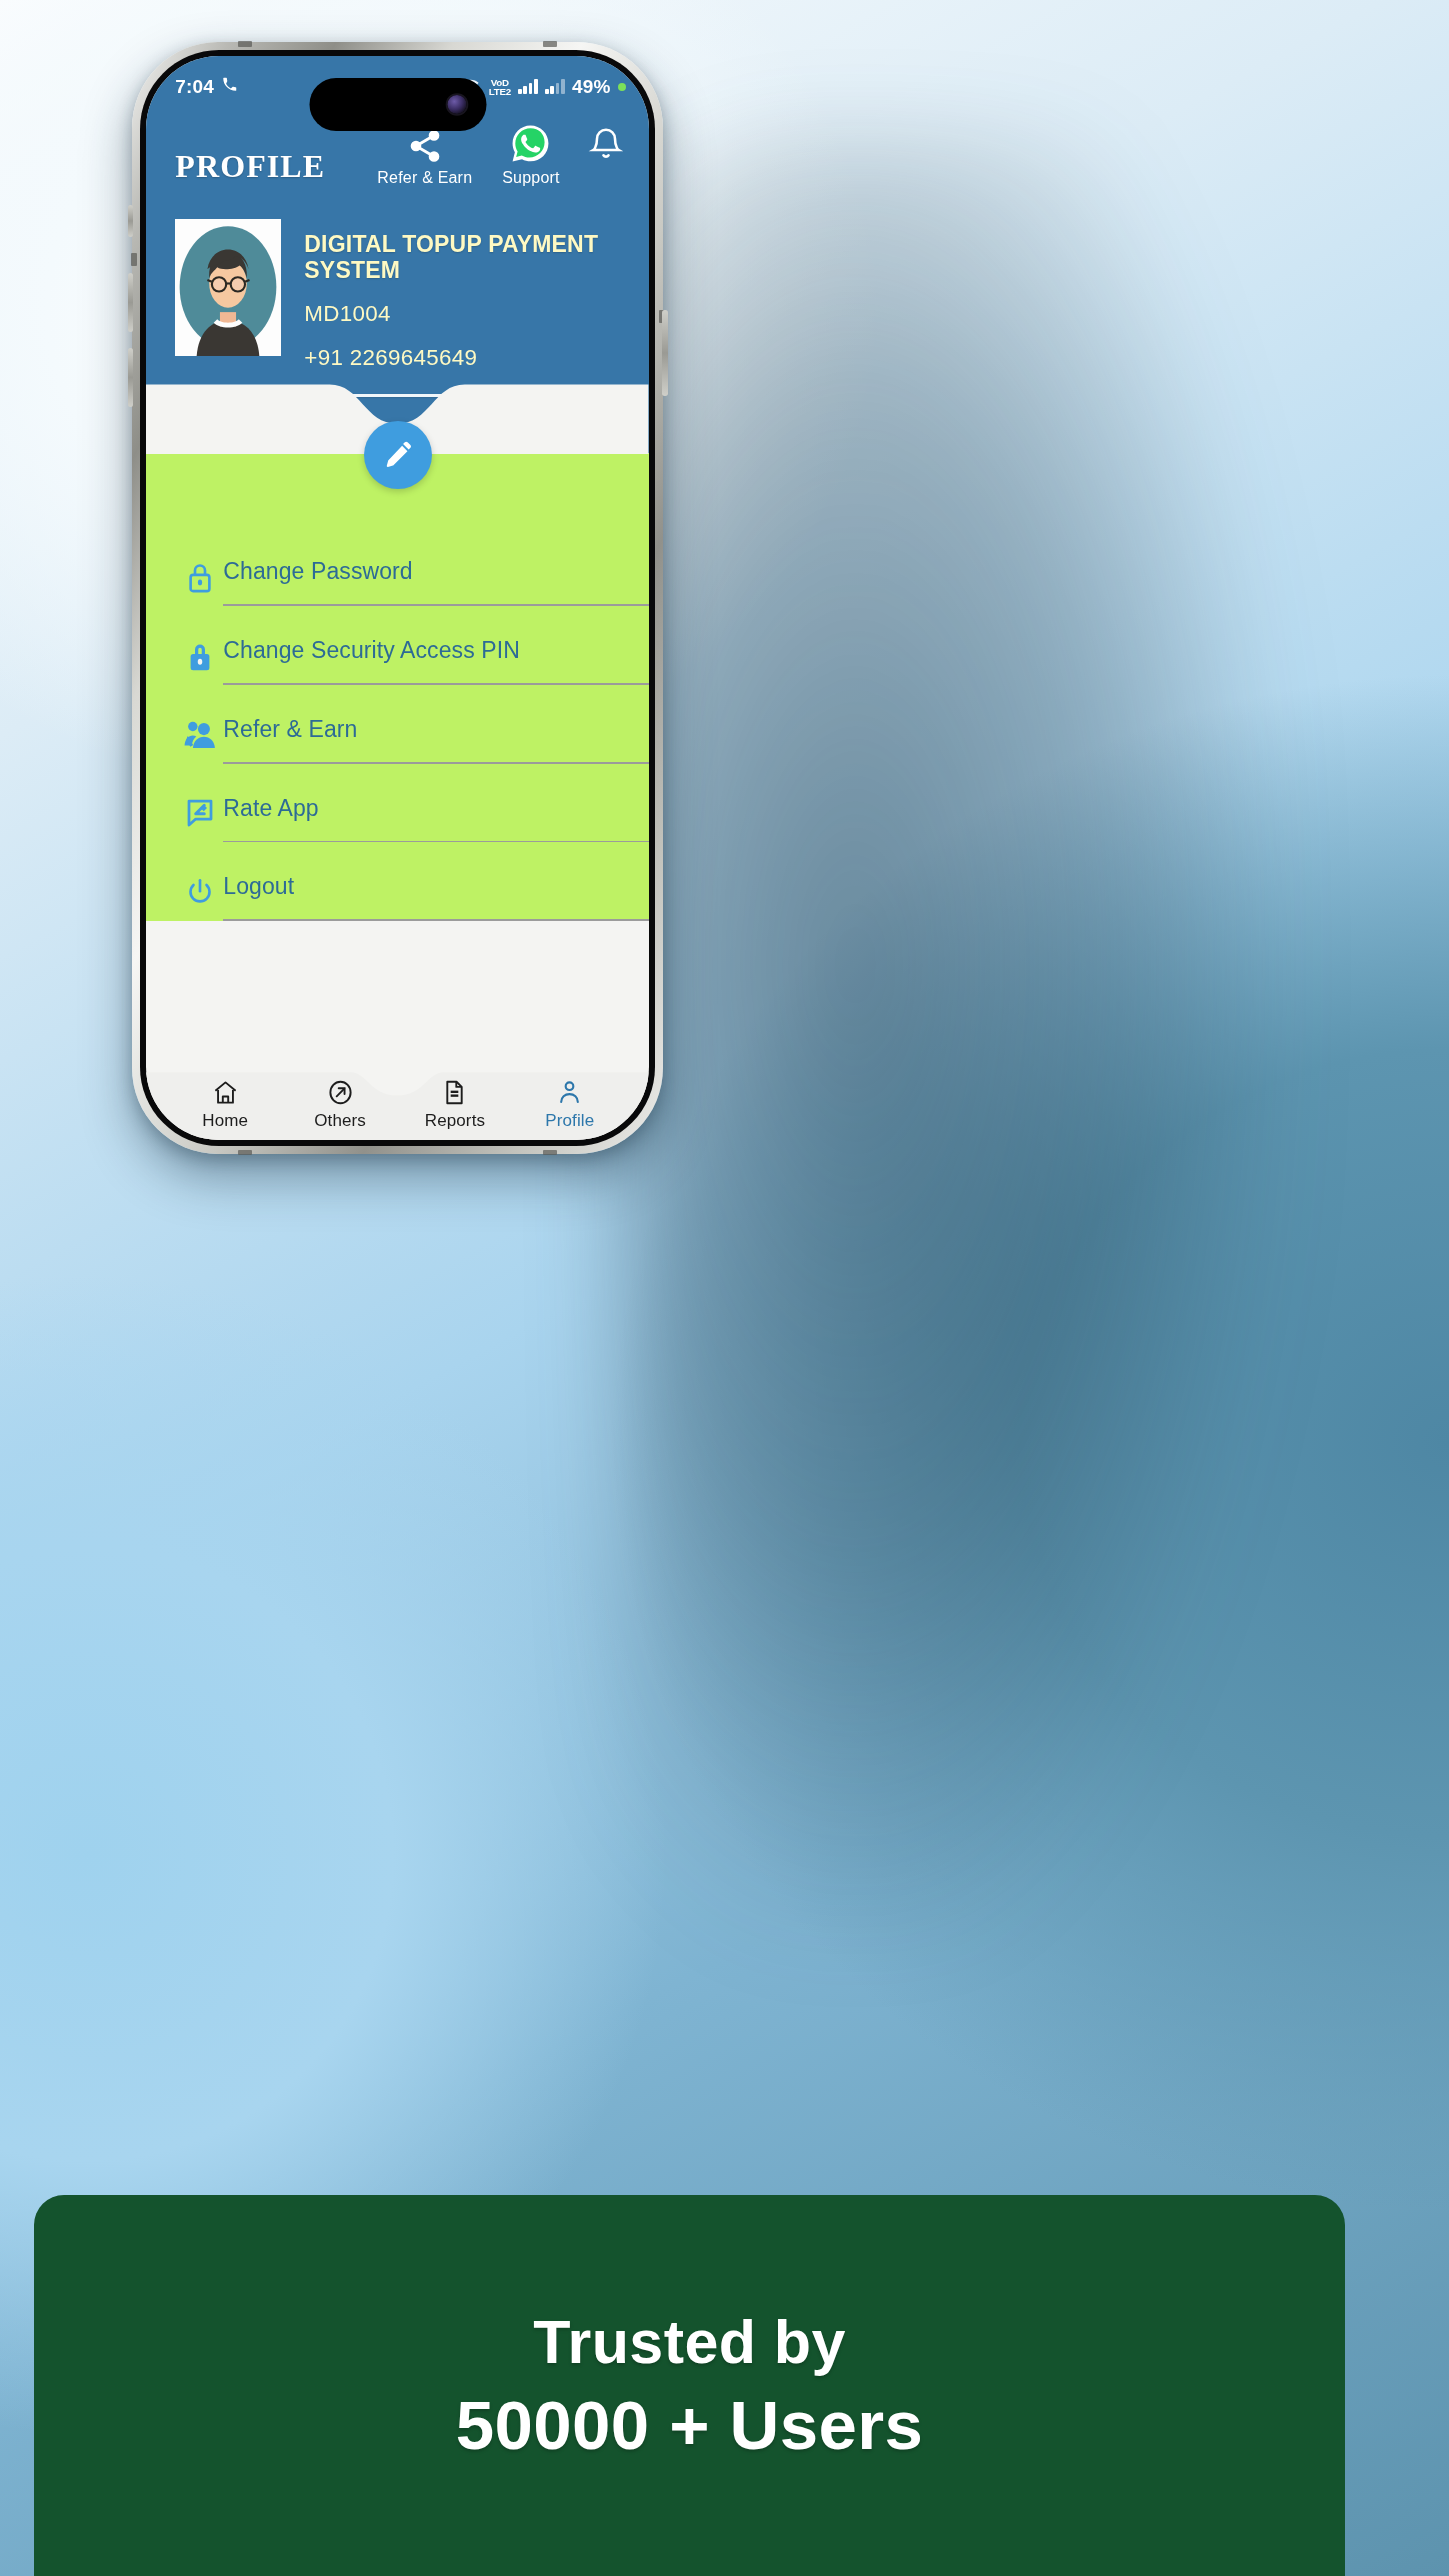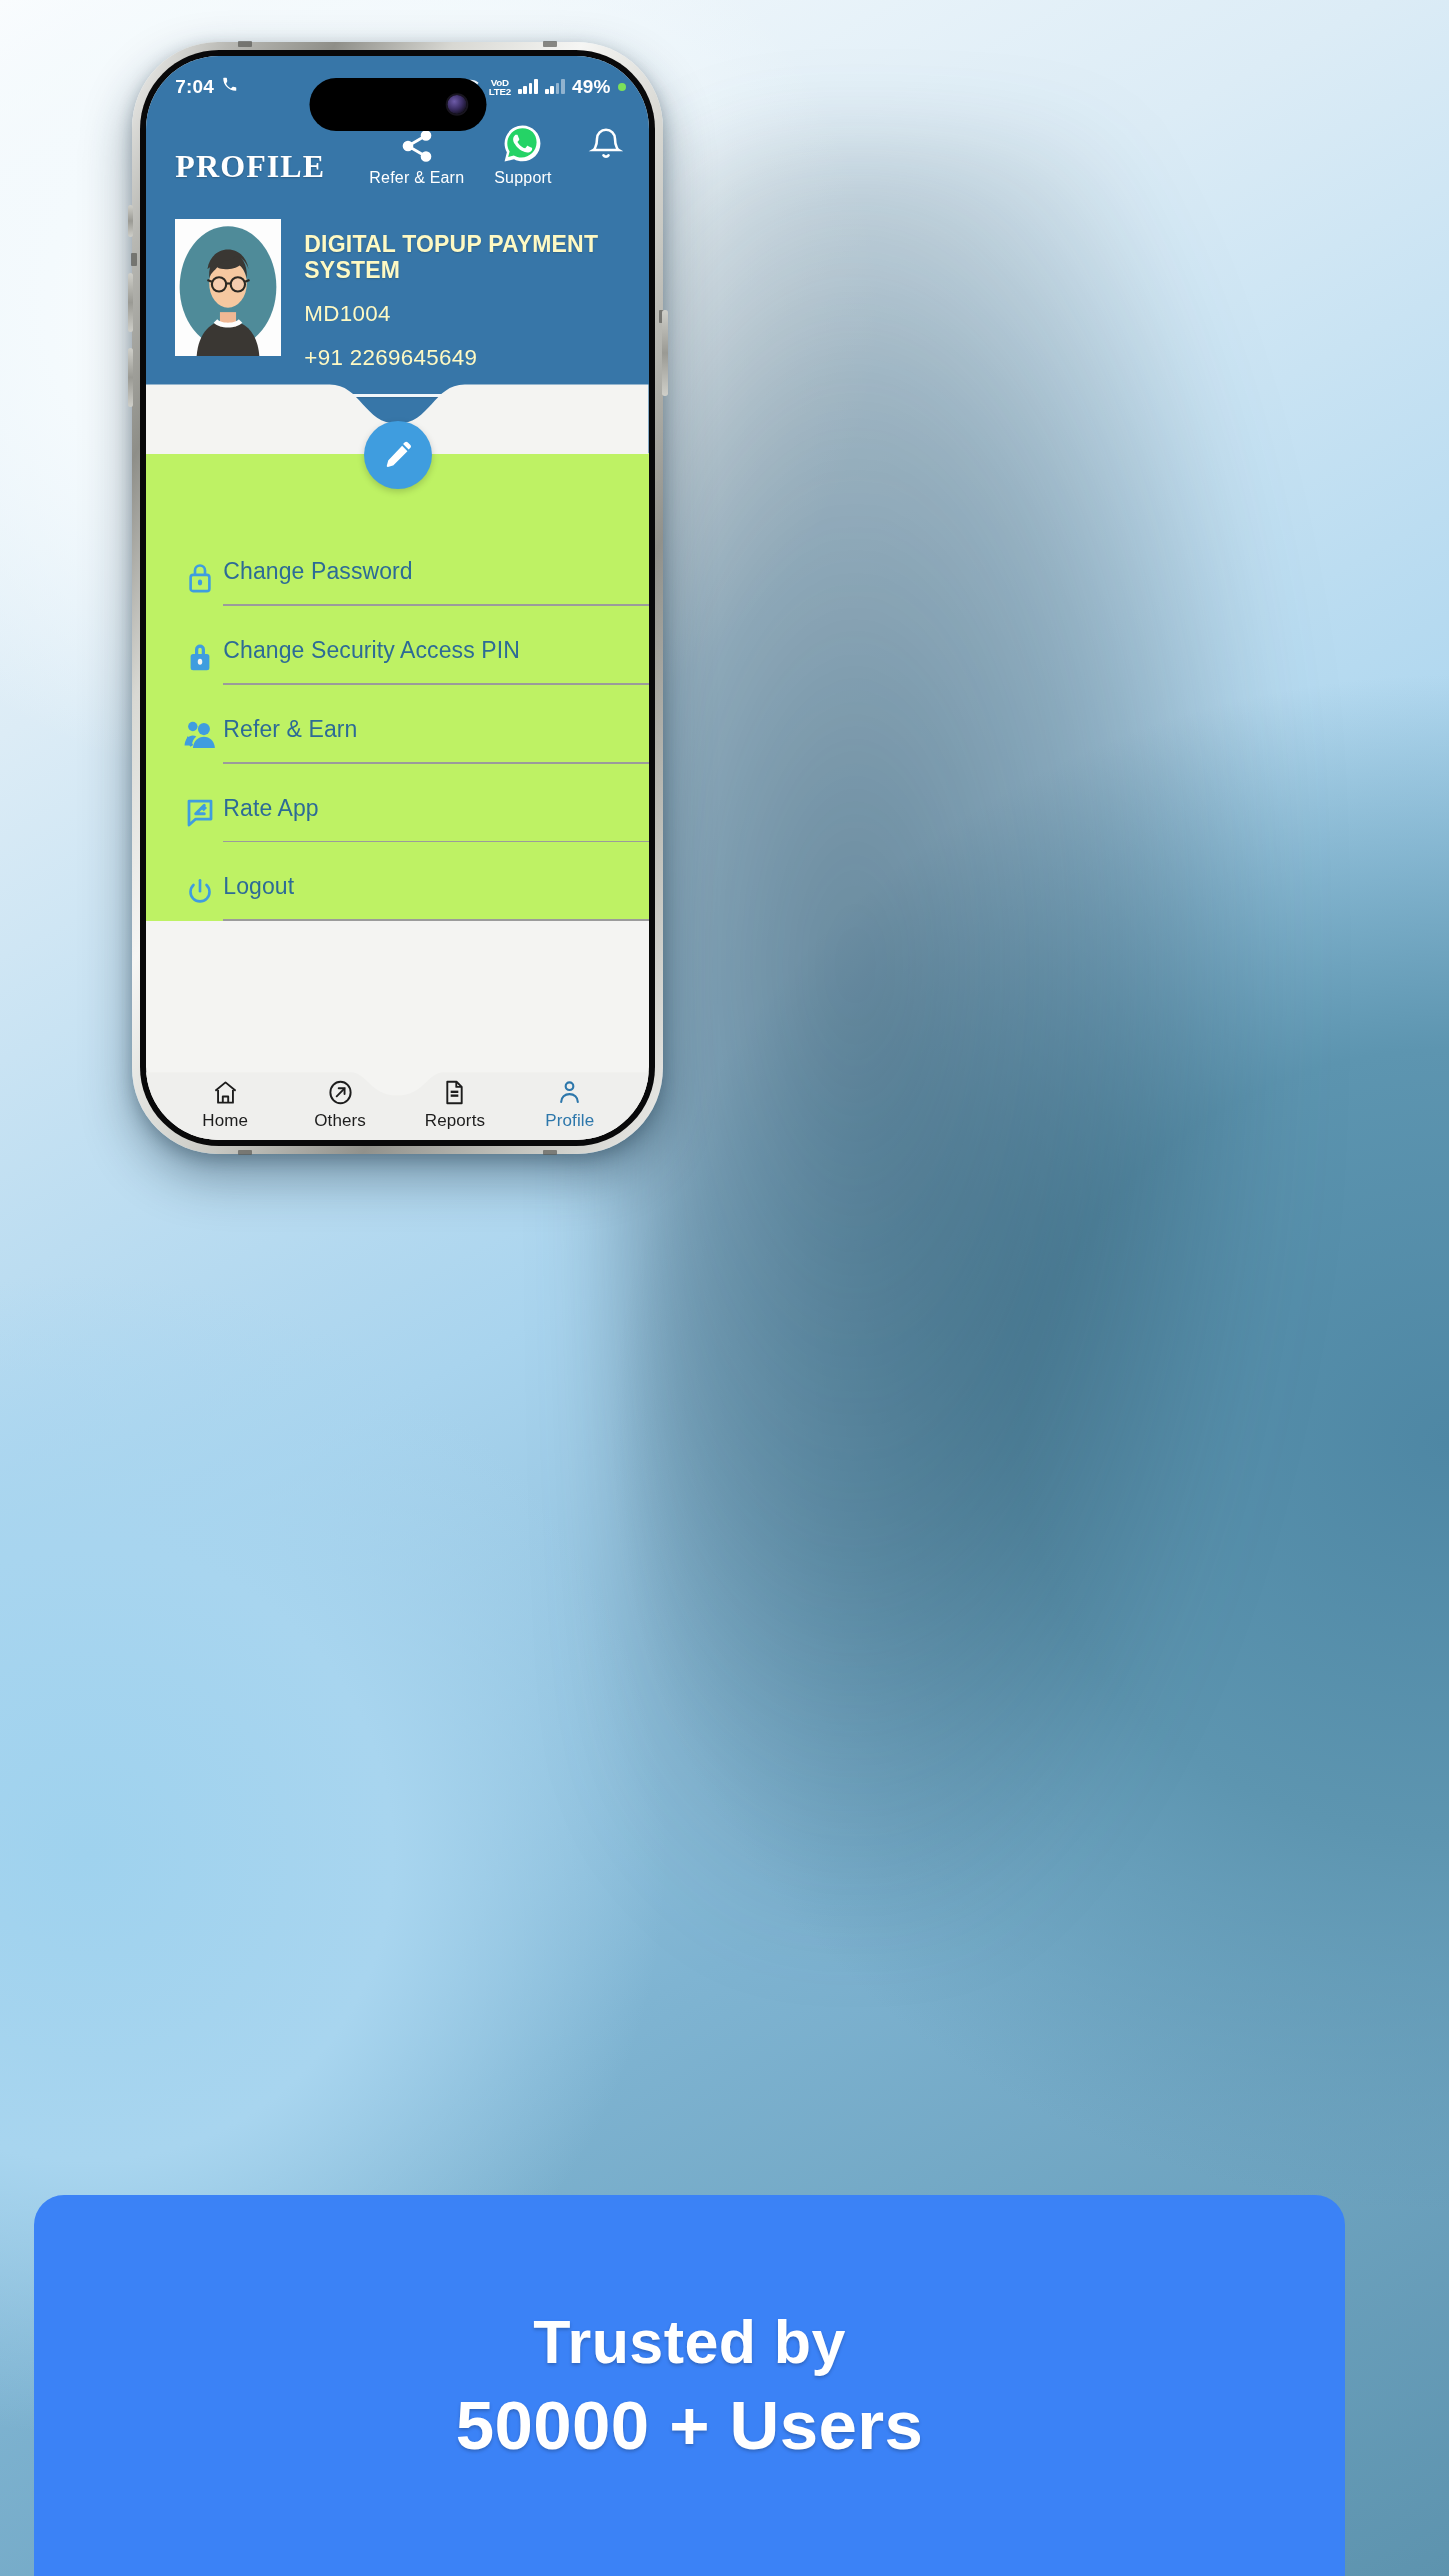--- a/index.html
+++ b/index.html
@@ -110,21 +110,21 @@
   #app-title {
     font-family:"Liberation Serif", serif;
     font-size:32px; font-weight:700; letter-spacing:1.1px;
     text-shadow:0 0.9px 1.8px rgba(0,0,0,.22);
     line-height:1;
     padding-bottom:5.4px;
   }
   .act { display:flex; flex-direction:column; align-items:center; gap:2.7px; cursor:pointer; }
   .act .lbl { font-size:16px; font-weight:400; letter-spacing:0.2px; }
   #act-refer { margin-left:auto; margin-right:30px; }
-  #act-support { margin-right:36px; }
+  #act-support { margin-right:28px; }
   #act-bell { padding-bottom:21.5px; }
 
   
   #profile-row { display:flex; align-items:flex-start; padding:19.7px 27px 0 29px; gap:23px; }
   #avatar-frame {
     width:106px; height:137px; background:#fdfdfd;
     flex:0 0 auto; overflow:hidden; position:relative;
   }
   #profile-info { padding-top:12.5px; color:#fef9c3; }
   #p-name { font-size:23px; font-weight:700; letter-spacing:0.2px; line-height:1.12;
@@ -166,21 +166,21 @@
     padding:10.7px 21.5px 5.4px 21.5px; z-index:2;
   }
   .nav-item { flex:1; display:flex; flex-direction:column; align-items:center; gap:2.7px; cursor:pointer; }
   .nav-lbl { font-size:17px; color:#1d1d1d; letter-spacing:0.1px; }
   .nav-item.active .nav-lbl { color:#2d77ab; }
 
   
   #banner {
     position:absolute;
     left:34px; top:2195px; width:1311px; height:381px;
-    background:#3b82f6;
+    background:#14532d;
     border-radius:30px 30px 0 0;
     display:flex; flex-direction:column; align-items:center;
     justify-content:center; gap:9px;
     color:#fff; text-align:center;
   }
   #banner-l1 { font-size:61px; font-weight:700; letter-spacing:0.4px; text-shadow:0 1.8px 3.6px rgba(0,0,0,.22); }
   #banner-l2 { font-size:69px; font-weight:700; letter-spacing:0.4px; text-shadow:0 1.8px 3.6px rgba(0,0,0,.22); }
 </style>
 </head>
 <body>

